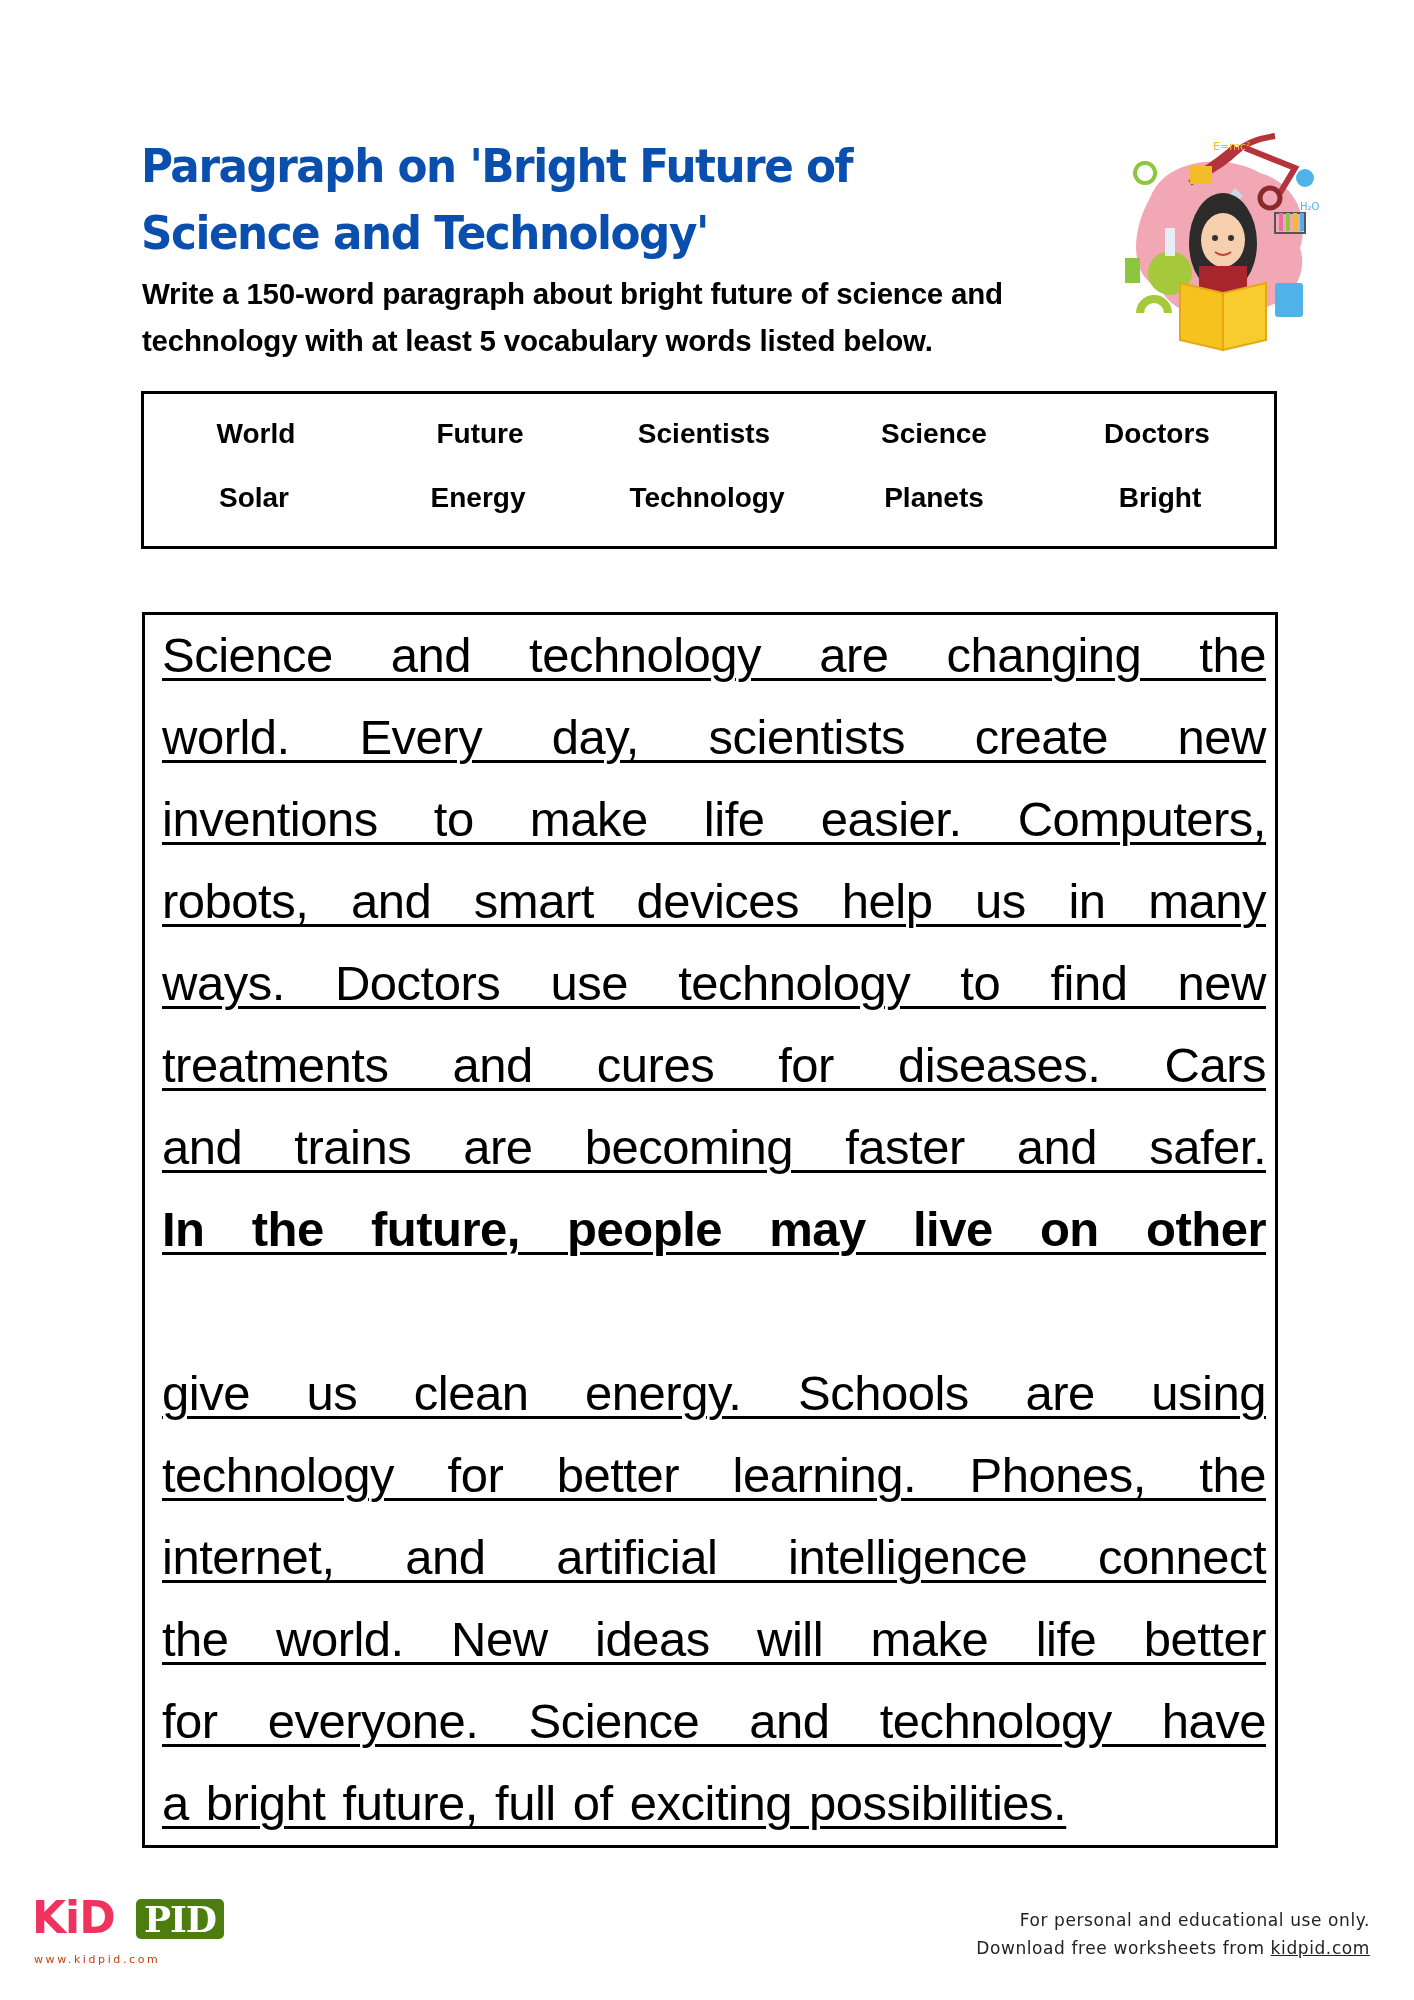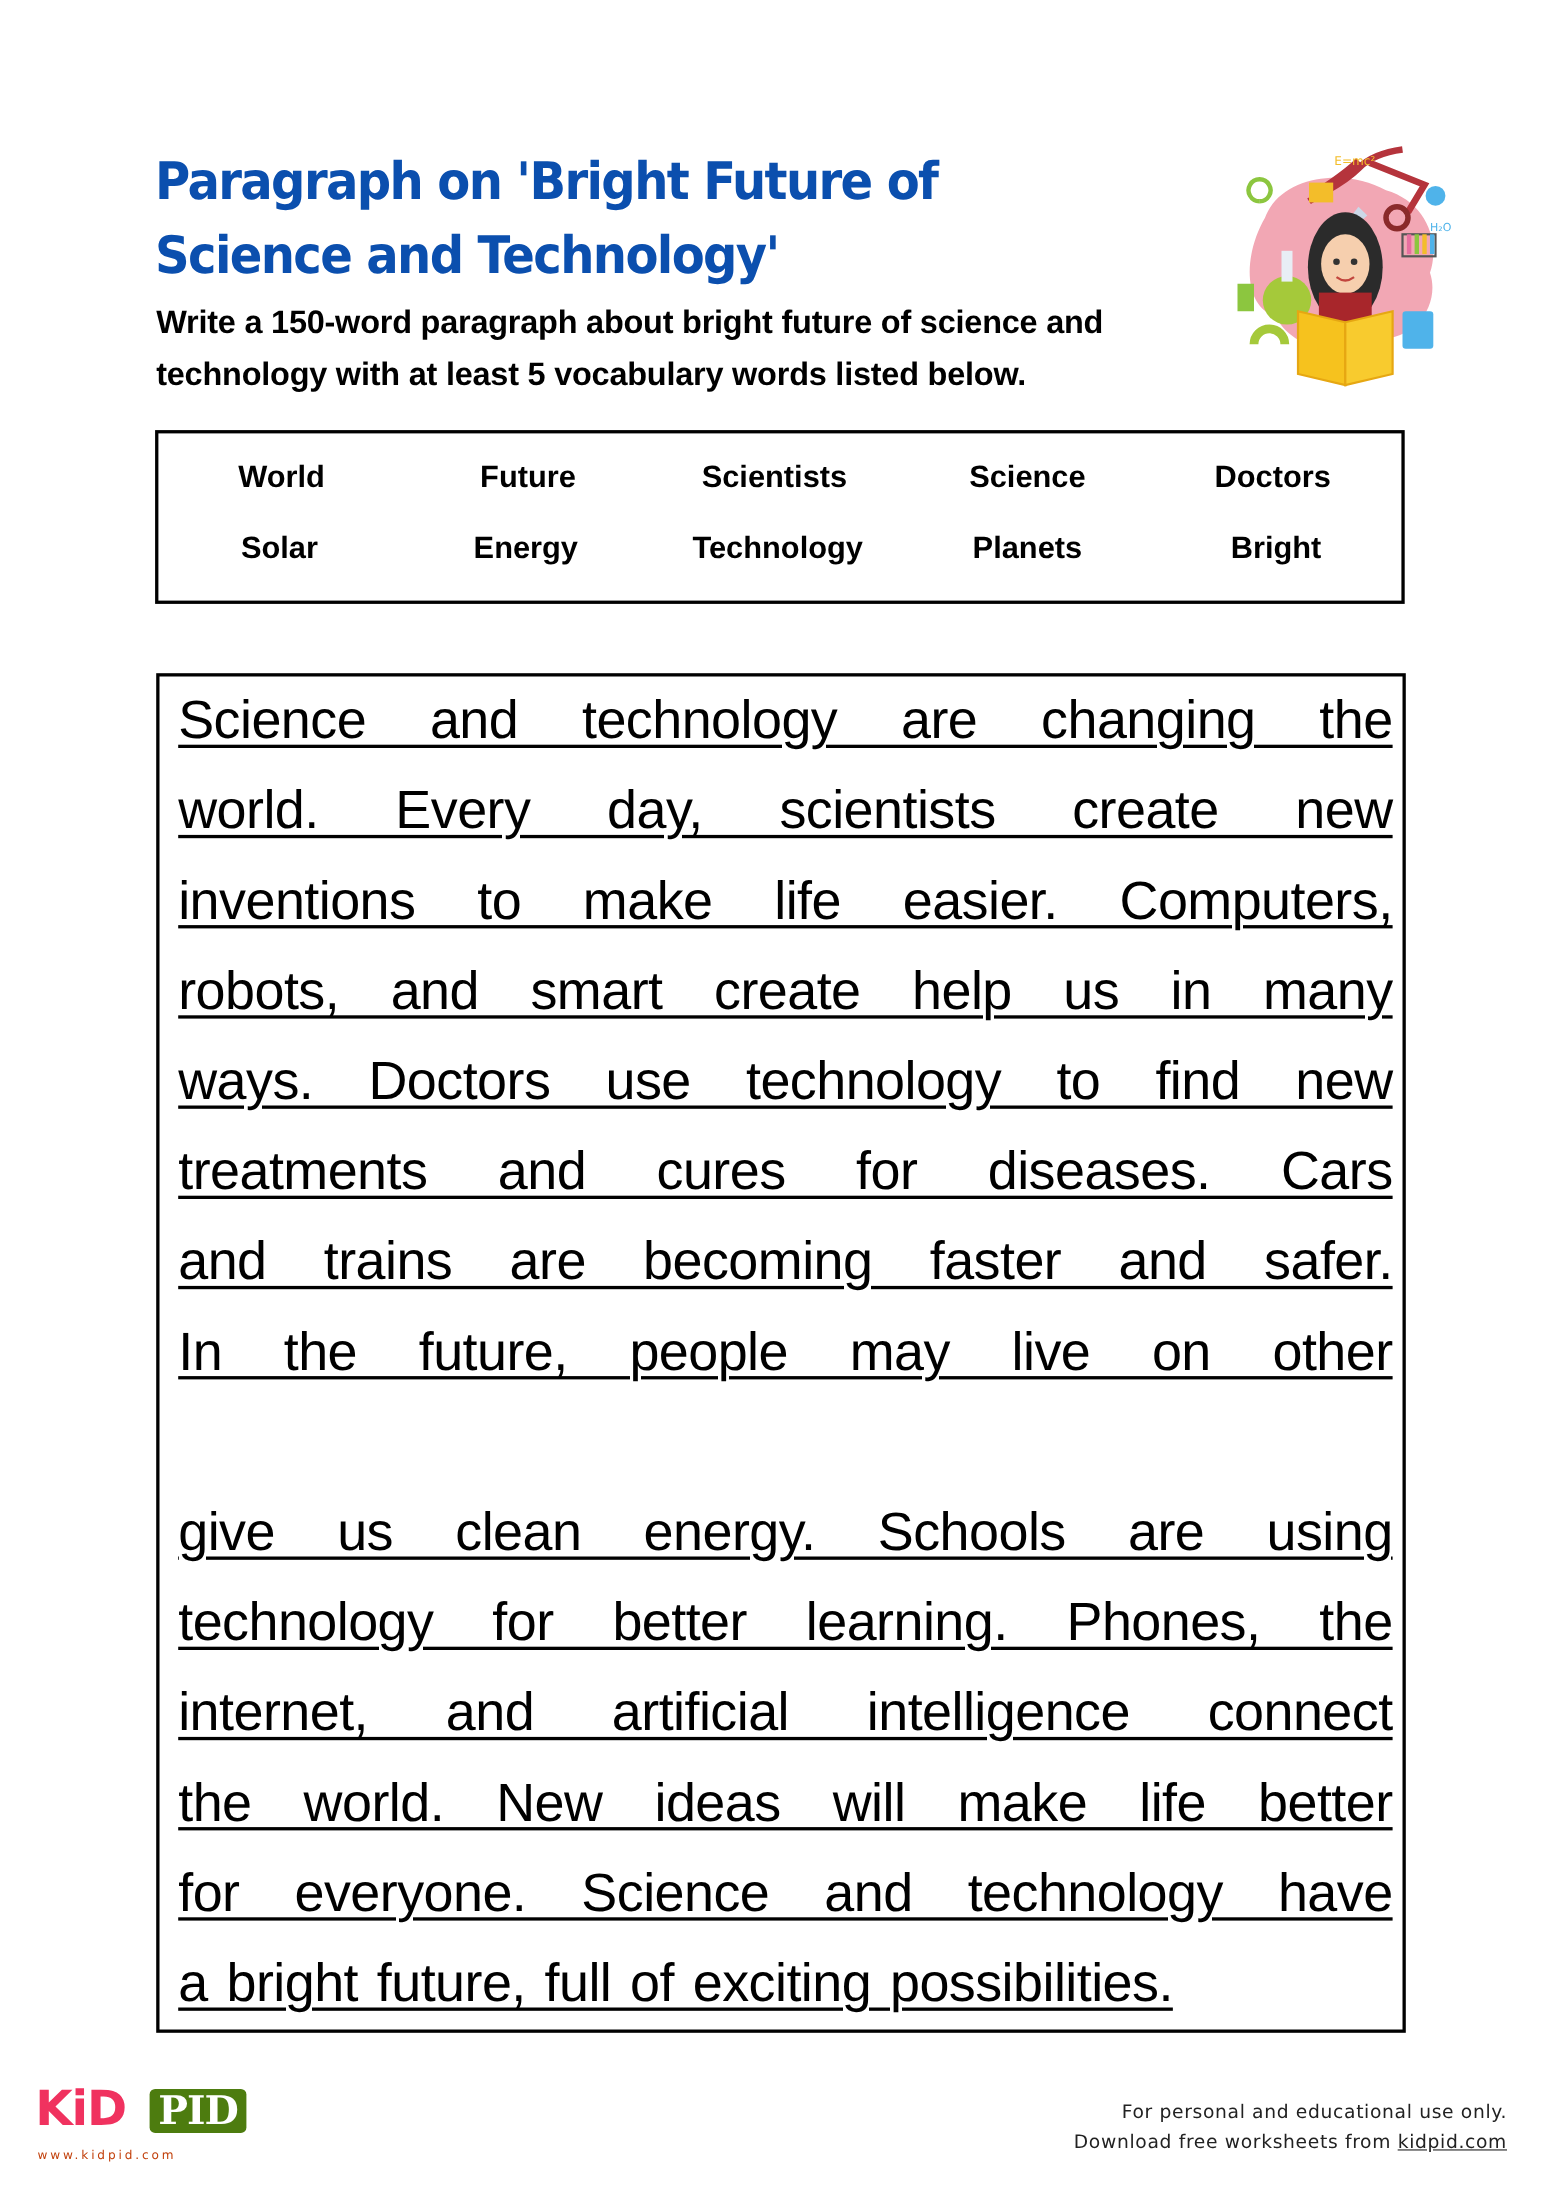--- a/index.html
+++ b/index.html
@@ -78,25 +78,25 @@
     <span class="vocab-word" style="left:563px">Technology</span>
     <span class="vocab-word" style="left:790px">Planets</span>
     <span class="vocab-word" style="left:1016px">Bright</span>
   </div>
 </div>
 
 <div class="para-box">
   <div class="para-line" style="top:10px"><span style="word-spacing: 0px;">Science and technology are changing the</span></div>
   <div class="para-line" style="top:92px"><span style="word-spacing: 0px;">world. Every day, scientists create new</span></div>
   <div class="para-line" style="top:174px"><span style="word-spacing: 0px;">inventions to make life easier. Computers,</span></div>
-  <div class="para-line" style="top:256px"><span style="word-spacing: 0px;">robots, and smart create help us in many</span></div>
+  <div class="para-line" style="top:256px"><span style="word-spacing: 0px;">robots, and smart devices help us in many</span></div>
   <div class="para-line" style="top:338px"><span style="word-spacing: 0px;">ways. Doctors use technology to find new</span></div>
   <div class="para-line" style="top:420px"><span style="word-spacing: 0px;">treatments and cures for diseases. Cars</span></div>
   <div class="para-line" style="top:502px"><span style="word-spacing: 0px;">and trains are becoming faster and safer.</span></div>
-  <div class="para-line" style="top:584px"><span style="word-spacing: 0px;">In the future, people may live on other</span></div>
+  <div class="para-line" style="top:584px"><span style="word-spacing: 0px; font-weight: bold;">In the future, people may live on other</span></div>
   <div class="para-line" style="top:748px"><span style="word-spacing: 0px;">give us clean energy. Schools are using</span></div>
   <div class="para-line" style="top:830px"><span style="word-spacing: 0px;">technology for better learning. Phones, the</span></div>
   <div class="para-line" style="top:912px"><span style="word-spacing: 0px;">internet, and artificial intelligence connect</span></div>
   <div class="para-line" style="top:994px"><span style="word-spacing: 0px;">the world. New ideas will make life better</span></div>
   <div class="para-line" style="top:1076px"><span style="word-spacing: 0px;">for everyone. Science and technology have</span></div>
   <div class="para-line last" style="top:1158px"><span>a bright future, full of exciting possibilities.</span></div>
 </div>
 
 <div class="logo">
   <span class="logo-kid">KiD</span>

